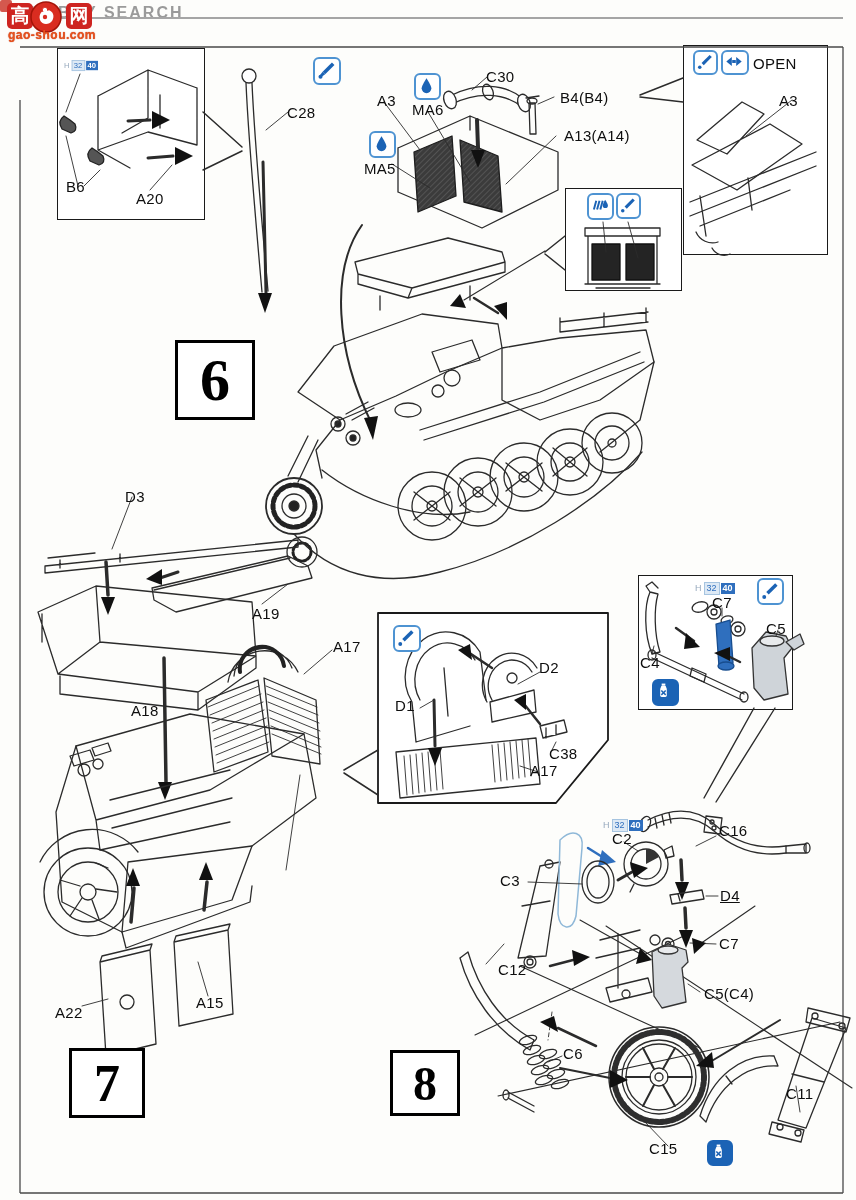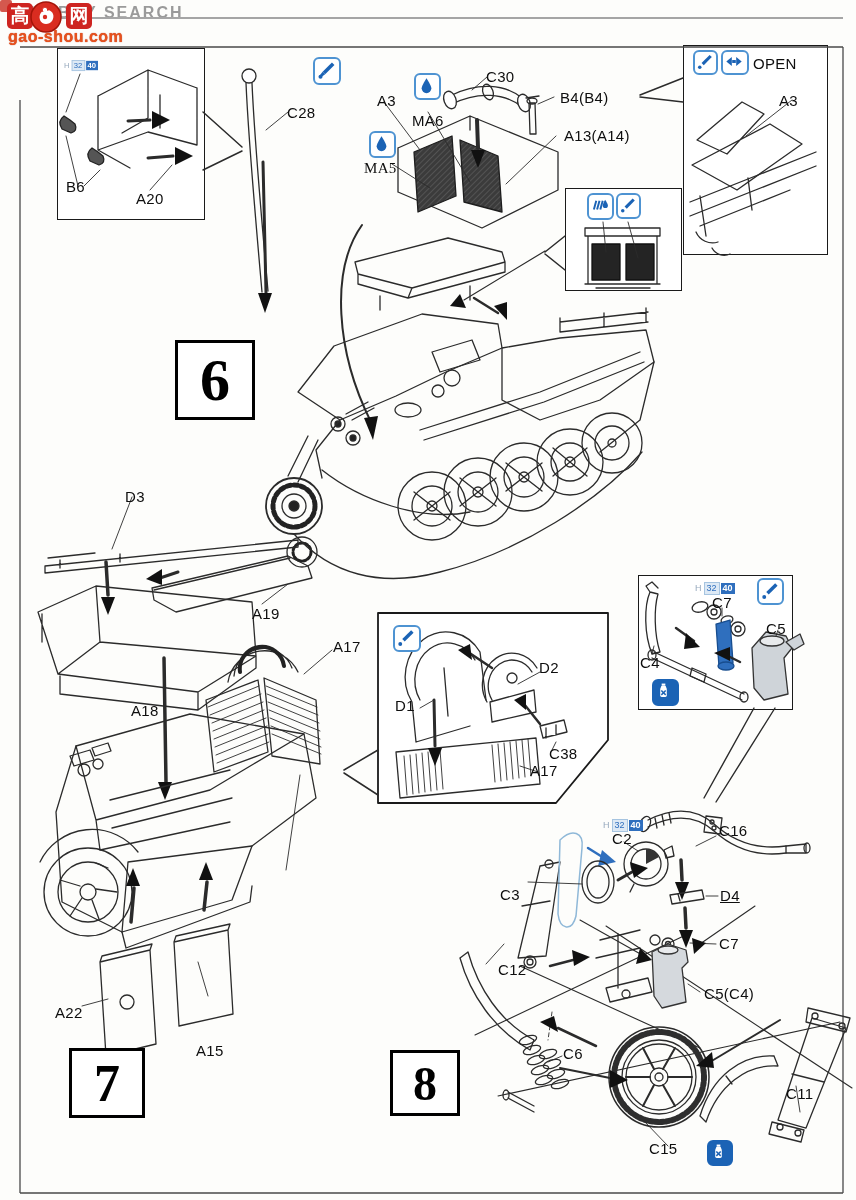--- a/index.html
+++ b/index.html
@@ -13,21 +13,21 @@
         display:flex;align-items:center;justify-content:center;box-sizing:border-box;}
   .icon.solid{background:#1b63b5;border-color:#1b63b5;}
   .pc{position:absolute;display:flex;align-items:center;gap:1px;font-size:9px;line-height:11px;}
   .pc .h{color:#97a9bd;margin-right:1px;}
   .pc .b1{color:#2f6fbe;background:#dde9f5;border:1px solid #a6c4e0;padding:0 2px;}
   .pc .b2{color:#fff;background:#2f6fbe;padding:0 2px;font-weight:bold;}
   .wm-brand{position:absolute;left:30px;top:4px;font-size:16px;font-weight:bold;color:#9a9a9a;letter-spacing:2px;}
   .wm-line{position:absolute;left:52px;top:17px;width:791px;height:2px;background:#a5a5a5;}
   .wm-sq{position:absolute;width:26px;height:26px;background:#ce2420;border-radius:5px;color:#fff;
          font-weight:bold;font-size:19px;display:flex;align-items:center;justify-content:center;}
-  .wm-site{position:absolute;left:8px;top:28px;font-size:16px;font-weight:bold;color:#e8521d;
+  .wm-site{position:absolute;left:8px;top:28px;font-size:12px;font-weight:bold;color:#e8521d;
            text-shadow:0 0 1px #b02a10;letter-spacing:.5px;text-align:center;}
   .wm-corner{position:absolute;left:0;top:0;width:12px;height:12px;background:#cc3b2f;opacity:.85;border-radius:2px;}
   svg{position:absolute;left:0;top:0;pointer-events:none;}
 </style>
 </head>
 <body>
 
 <div id="page">
 
   <div class="inset" style="left:57px;top:48px;width:146px;height:170px;"></div>
@@ -442,45 +442,45 @@
   <div class="pc" style="left:603px;top:819px;">
     <span class="h">H</span>
     <span class="b1">32</span>
     <span class="b2">40</span>
   </div>
 
   <div class="lbl" style="left:66px;top:178px;">B6</div>
   <div class="lbl" style="left:136px;top:190px;">A20</div>
   <div class="lbl" style="left:287px;top:104px;">C28</div>
   <div class="lbl" style="left:377px;top:92px;">A3</div>
-  <div class="lbl" style="left:412px;top:112px;">MA6</div>
+  <div class="lbl" style="left:412px;top:101px;">MA6</div>
   <div class="lbl" style="left:486px;top:68px;">C30</div>
   <div class="lbl" style="left:560px;top:89px;text-align:center;">B4(B4)</div>
   <div class="lbl" style="left:564px;top:127px;">A13(A14)</div>
-  <div class="lbl" style="left:364px;top:160px;font-family:Liberation Serif, serif;">MA5</div>
+  <div class="lbl" style="left:364px;top:160px;">MA5</div>
   <div class="lbl" style="left:753px;top:55px;">OPEN</div>
   <div class="lbl" style="left:779px;top:92px;">A3</div>
 
   <div class="lbl" style="left:125px;top:488px;">D3</div>
   <div class="lbl" style="left:252px;top:605px;text-align:center;">A19</div>
   <div class="lbl" style="left:131px;top:702px;">A18</div>
   <div class="lbl" style="left:333px;top:638px;">A17</div>
   <div class="lbl" style="left:55px;top:1004px;">A22</div>
-  <div class="lbl" style="left:196px;top:994px;margin-top:48px;">A15</div>
+  <div class="lbl" style="left:196px;top:994px;">A15</div>
   <div class="lbl" style="left:395px;top:697px;">D1</div>
   <div class="lbl" style="left:539px;top:659px;">D2</div>
   <div class="lbl" style="left:549px;top:745px;">C38</div>
   <div class="lbl" style="left:530px;top:762px;">A17</div>
 
   <div class="lbl" style="left:712px;top:594px;">C7</div>
   <div class="lbl" style="left:766px;top:620px;">C5</div>
   <div class="lbl" style="left:640px;top:654px;">C4</div>
   <div class="lbl" style="left:612px;top:830px;">C2</div>
   <div class="lbl" style="left:719px;top:822px;">C16</div>
-  <div class="lbl" style="left:500px;top:872px;margin-top:14px;">C3</div>
+  <div class="lbl" style="left:500px;top:872px;">C3</div>
   <div class="lbl" style="left:720px;top:887px;text-decoration:underline;">D4</div>
   <div class="lbl" style="left:498px;top:961px;">C12</div>
   <div class="lbl" style="left:719px;top:935px;">C7</div>
   <div class="lbl" style="left:704px;top:985px;">C5(C4)</div>
   <div class="lbl" style="left:563px;top:1045px;">C6</div>
   <div class="lbl" style="left:786px;top:1085px;">C11</div>
   <div class="lbl" style="left:649px;top:1140px;">C15</div>
 
   <div class="stepbox" style="left:175px;top:340px;width:74px;height:74px;font-size:60px;">
     <span>6</span>

